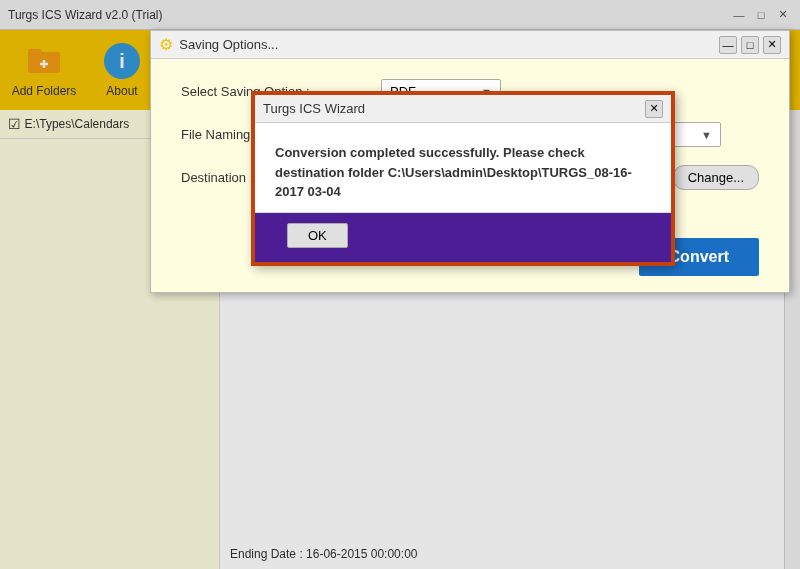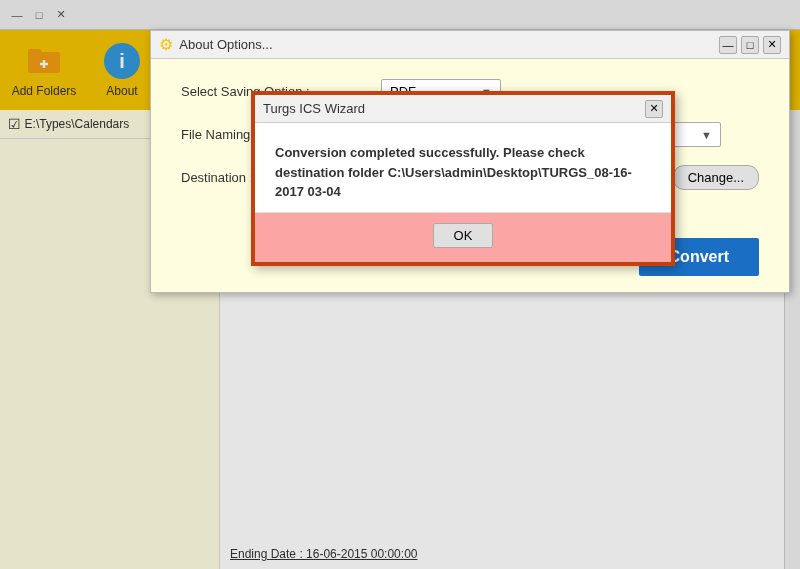--- a/index.html
+++ b/index.html
@@ -285,40 +285,41 @@
     }
     .alert-body {
       padding: 20px 20px 10px;
       font-size: 13px;
       color: #333;
       line-height: 1.5;
       font-weight: bold;
     }
     .alert-footer {
       display: flex;
-      justify-content: center;
-      padding: 10px 8px 14px;
-      background: #fca5a5;
+      justify-content: flex-start;
+      padding: 10px 32px 14px;
+      background: #4c1d95;
       border-top: 1px solid #ddd;
     }
     .ok-btn {
       padding: 4px 20px;
       background: #e0e0e0;
       border: 1px solid #aaa;
       cursor: pointer;
       font-size: 13px;
       border-radius: 2px;
     }
 
     .gear-icon { display: inline-block; font-size: 16px; color: #f5c400; }
   </style>
 </head>
 <body>
 
 <div class="title-bar">
+  <span class="title-bar-title">Turgs ICS Wizard v2.0 (Trial)</span>
   <div class="title-bar-controls">
     <button class="title-bar-btn">—</button>
     <button class="title-bar-btn">□</button>
     <button class="title-bar-btn">✕</button>
   </div>
 </div>
 
 <div class="toolbar">
 
   <button class="toolbar-btn">
@@ -391,31 +392,31 @@
       <div class="col-subject">Subject</div>
     </div>
     <div class="table-row">
       <div class="col-no">1</div>
       <div class="col-date">07-09-2015 00:00:00</div>
       <div class="col-subject">Conference</div>
     </div>
 
     <div class="scrollbar-right"></div>
 
-    <div style="position:absolute; bottom:8px; left:10px; font-size:12px; color:#333;text-decoration:underline;">Ending Date : 16-06-2015 00:00:00</div>
+    <div style="position:absolute; bottom:8px; left:10px; font-size:12px; color:#333;">Ending Date : 16-06-2015 00:00:00</div>
   </div>
 </div>
 
 <div class="modal-overlay">
 
   <div class="saving-options-dialog">
     <div class="dialog-title-bar">
       <div class="dialog-title-text">
         <span class="gear-icon">⚙</span>
-        <span>About Options...</span>
+        <span>Saving Options...</span>
       </div>
       <div class="dialog-title-controls">
         <button class="dialog-title-btn">—</button>
         <button class="dialog-title-btn">□</button>
         <button class="dialog-title-btn">✕</button>
       </div>
     </div>
 
     <div class="dialog-body">
 

